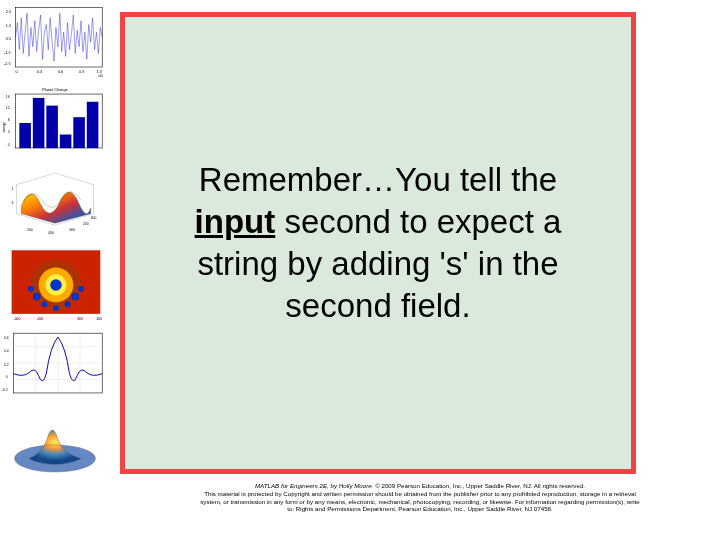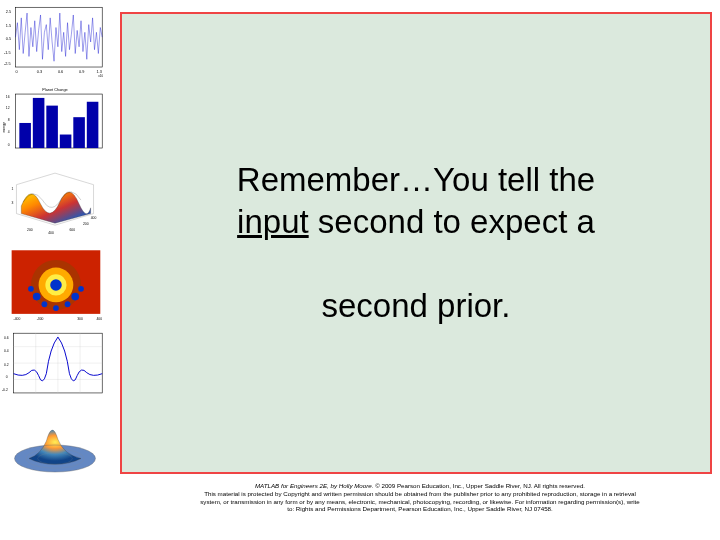--- a/index.html
+++ b/index.html
@@ -29,38 +29,38 @@
     height: 78px;
     background: #fff;
     position: relative;
     box-sizing: border-box;
   }
   .thumb svg { width: 100%; height: 100%; display: block; }
   .main {
     position: absolute;
     left: 120px;
     top: 12px;
-    width: 592px;
+    width: 516px;
     height: 462px;
     background: #dbe9dd;
-    border: 2px solid #ef4444;
+    border: 5px solid #ef4444;
     box-sizing: border-box;
     display: flex;
     align-items: center;
     justify-content: center;
   }
   .headline {
     font-size: 33px;
     line-height: 1.28;
     text-align: center;
     color: #000;
     padding: 0 18px;
     font-family: Arial, Helvetica, sans-serif;
   }
-  .headline .bold { font-weight: normal; text-decoration: underline; margin-top: 12px; }
+  .headline .bold { font-weight: bold; text-decoration: underline; margin-top: 12px; }
   .footer {
     position: absolute;
     left: 125px;
     top: 482px;
     width: 590px;
     font-size: 6.2px;
     line-height: 1.25;
     text-align: center;
     color: #000;
     font-style: italic;
@@ -211,22 +211,22 @@
       </g>
     </svg>
   </div>
 
 </div>
 
 <div class="main">
   <div class="headline">
     <span>Remember…You tell the</span><br>
     <span class="bold">input</span><span> second to expect a</span><br>
-    <br>
-    <span>second prior.</span>
+    <span>string by adding 's' in the</span><br>
+    <span>second field.</span>
   </div>
 </div>
 
 <div class="footer">
   <span>MATLAB for Engineers 2E, by Holly Moore. </span><span class="plain">© 2009 Pearson Education, Inc., Upper Saddle River, NJ.  All rights reserved.</span><br>
   <span class="plain">This material is protected by Copyright and written permission should be obtained from the publisher prior to any prohibited reproduction, storage in a retrieval</span><br>
   <span class="plain">system, or transmission in any form or by any means, electronic, mechanical, photocopying, recording, or likewise. For information regarding permission(s), write</span><br>
   <span class="plain">to: Rights and Permissions Department, Pearson Education, Inc., Upper Saddle River, NJ 07458.</span>
 </div>
 

